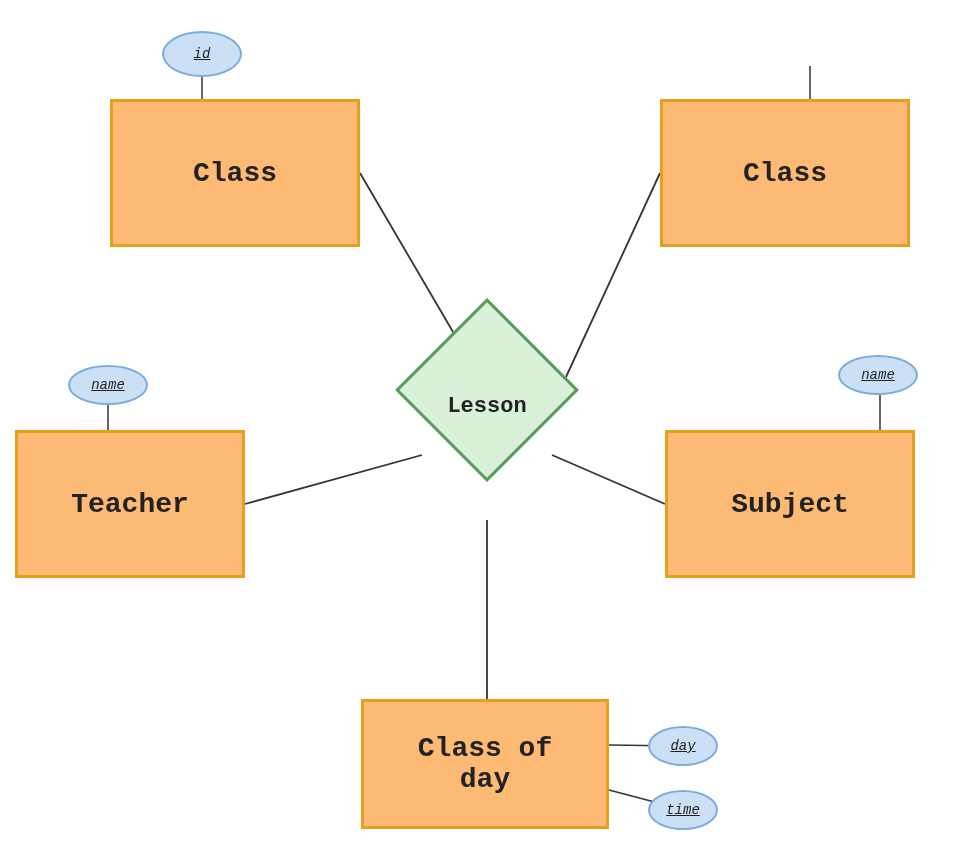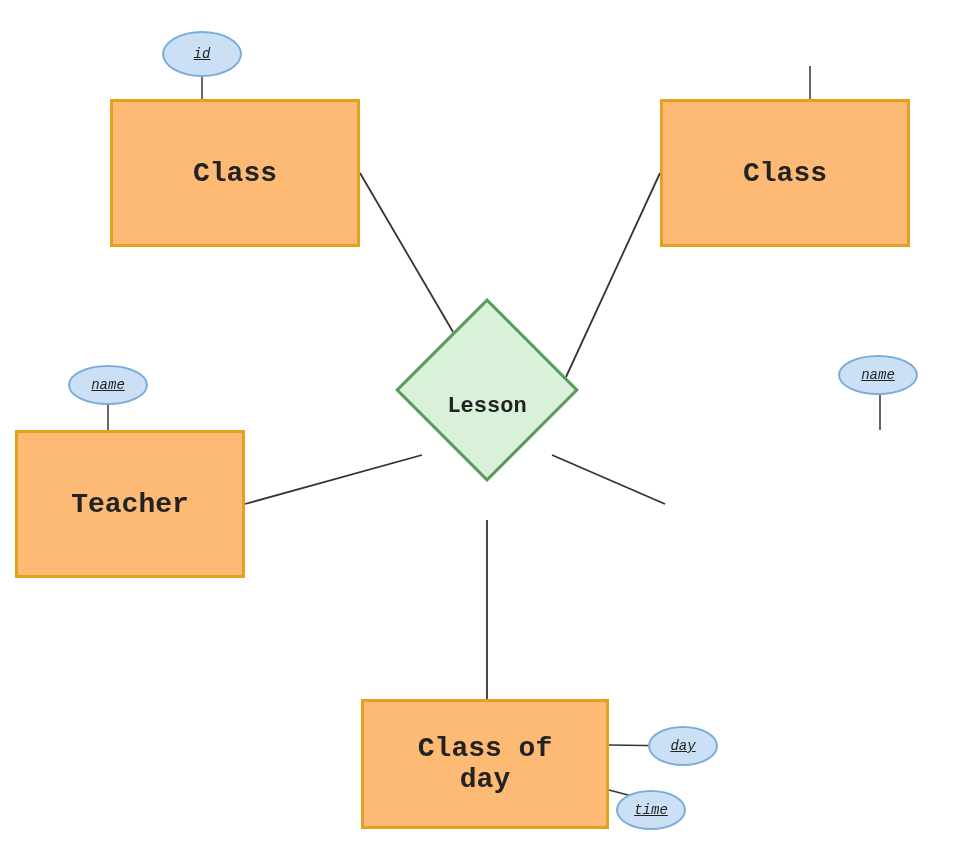--- a/index.html
+++ b/index.html
@@ -126,20 +126,23 @@
   </div>
 
   <div class="entity-box" style="left:660px; top:99px; width:250px; height:148px;">
     <span>Class</span>
   </div>
 
   <div class="entity-box" style="left:15px; top:430px; width:230px; height:148px;">
     <span>Teacher</span>
   </div>
 
+  <div class="entity-box" style="left:665px; top:430px; width:250px; height:148px;">
+    <span>Subject</span>
+  </div>
 
   <div class="entity-box" style="left:361px; top:699px; width:248px; height:130px;">
     <span style="white-space: pre-line;">Class of
 day</span>
   </div>
 
   <div class="diamond-wrapper" style="left:422px; top:325px;">
     <div class="diamond-inner"></div>
     <div class="diamond-label">
       <span>Lesson</span>
@@ -156,17 +159,17 @@
   </div>
 
   <div class="attr-ellipse" style="left:838px; top:355px; width:80px; height:40px;">
     <span>name</span>
   </div>
 
   <div class="attr-ellipse" style="left:648px; top:726px; width:70px; height:40px;">
     <span>day</span>
   </div>
 
-  <div class="attr-ellipse" style="left:616px; top:790px; width:70px; height:40px;text-align:center;">
+  <div class="attr-ellipse" style="left:648px; top:790px; width:70px; height:40px;text-align:center;">
     <span>time</span>
   </div>
 
 </div>
 
 </body></html>

